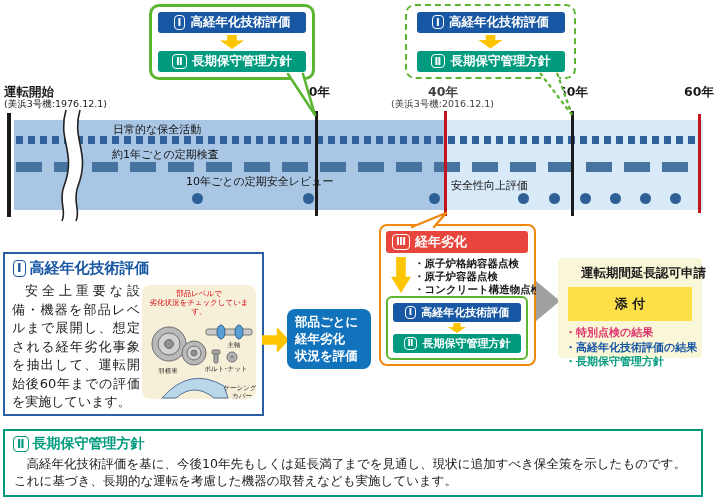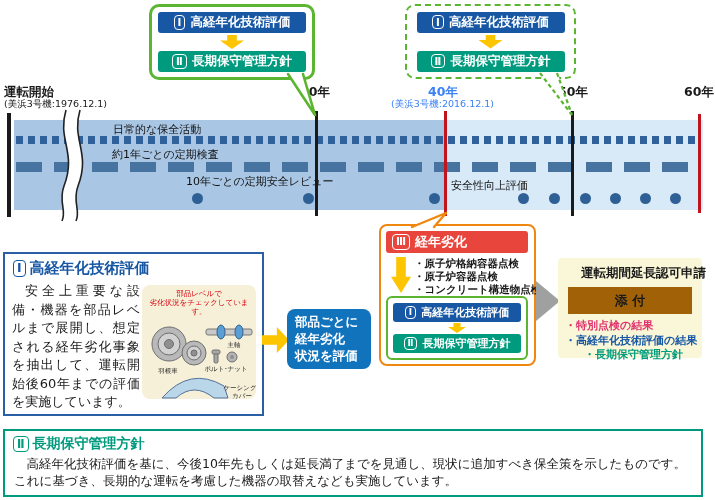--- a/index.html
+++ b/index.html
@@ -17,21 +17,21 @@
   .dot{position:absolute;top:193px;width:11px;height:11px;border-radius:50%;background:#2e6096;}
   .band-label{position:absolute;font-size:11px;white-space:nowrap;color:#111;}
 
   .vline{position:absolute;top:111px;height:105px;width:3px;background:#1a1a1a;}
   .vline.red{background:#c0151c;}
   .vline.start{left:7px;top:113px;height:104px;width:4px;}
 
   
   .hl{position:absolute;font-weight:bold;font-size:12.5px;white-space:nowrap;}
   .hl-sub{position:absolute;font-size:9.5px;white-space:nowrap;}
-  .red-text{color:#3b82f6;}
+  .red-text{color:#404040;}
 
   
   .bubble{position:absolute;background:#fff;border-radius:10px;
           display:flex;flex-direction:column;align-items:center;justify-content:center;gap:2px;}
   .bubble.solid{left:149px;top:4px;width:160px;height:70px;border:3px solid #5cb531;}
   .bubble.dashed{left:405px;top:4px;width:167px;height:71px;border:2.5px dashed #5cb531;}
   .step{display:flex;align-items:center;justify-content:center;gap:5px;color:#fff;
         font-weight:bold;font-size:12.5px;white-space:nowrap;width:148px;height:21px;border-radius:3px;}
   .step.blue{background:#1757a3;}
   .step.green{background:#009b7e;}
@@ -69,26 +69,26 @@
         border-radius:6px;display:flex;flex-direction:column;align-items:center;justify-content:center;
         gap:1px;box-sizing:border-box;}
   .step.sm{width:128px;height:19px;font-size:11px;}
   .barrow.sm{width:18px;height:10px;}
 
   
   .garrow{left:536px;top:281px;width:24px;height:40px;background:#9fa0a0;
       clip-path:polygon(0 0,100% 50%,0 100%);}
   .app-box{left:558px;top:258px;width:144px;height:100px;background:#faf7d8;border-radius:4px;}
   .app-title{margin-top:7px;text-align:center;font-weight:bold;font-size:12.5px;white-space:nowrap;margin-left:23px;}
-  .attach{margin:5px 10px 0 10px;height:27px;background:#a16207;font-weight:bold;font-size:13px;
+  .attach{margin:5px 10px 0 10px;height:34px;background:#fde047;font-weight:bold;font-size:13px;
           display:flex;align-items:center;justify-content:center;}
   .app-items{margin:5px 0 0 7px;font-size:11px;font-weight:bold;line-height:14.5px;white-space:nowrap;}
   .item-rose{color:#e0326e;}
   .item-blue{color:#1757a3;}
-  .item-teal{color:#009b7e;text-align:center;}
+  .item-teal{color:#009b7e;}
 
   
   .policy-box{left:3px;top:429px;width:700px;height:68px;border:2px solid #009b7e;background:#fff;box-sizing:border-box;}
   .policy-title{position:absolute;left:8px;top:4px;color:#009b7e;font-weight:bold;font-size:14px;
                 display:flex;align-items:center;gap:4px;white-space:nowrap;}
   .policy-text{position:absolute;left:9px;top:25px;width:685px;font-size:12.5px;line-height:16.5px;}
   .indent{text-indent:1em;}
 
   .overlay{position:absolute;left:0;top:0;width:715px;height:500px;pointer-events:none;z-index:50;}
 </style>

